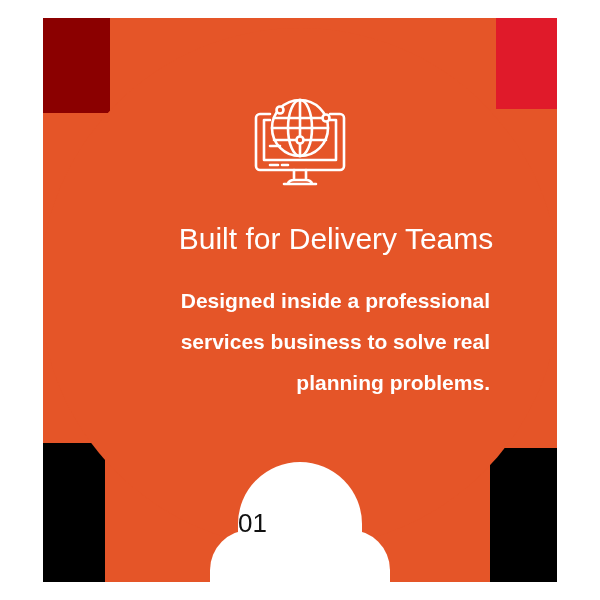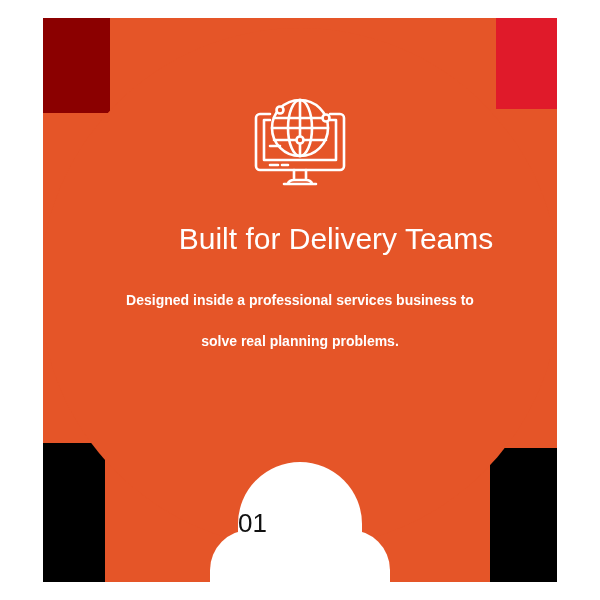--- a/index.html
+++ b/index.html
@@ -25,21 +25,21 @@
     .icon-wrap {
       position: absolute; left: 248px; top: 88px; width: 104px; height: 104px;
     }
     .icon-wrap svg { width: 104px; height: 104px; display: block; }
     .title {
       position: absolute; left: 0; width: 600px; top: 219px;
       text-align: center; color: #ffffff; font-size: 30px; line-height: 40px; margin-left: 36px;
     }
     .desc {
       position: absolute; left: 110px; width: 380px; top: 280px;
-      text-align: center; color: #ffffff; font-size: 14px; line-height: 41px;
+      text-align: right; color: #ffffff; font-size: 21px; line-height: 41px;
       font-weight: bold;
     }
     .number-tab {
       position: absolute; left: 238px; top: 462px; width: 124px; height: 130px;
       background: #ffffff; border-radius: 62px 62px 0 0;
     }
     .number-base {
       position: absolute; left: 210px; top: 530px; width: 180px; height: 60px;
       background: #ffffff; border-radius: 40px 40px 0 0;
     }

